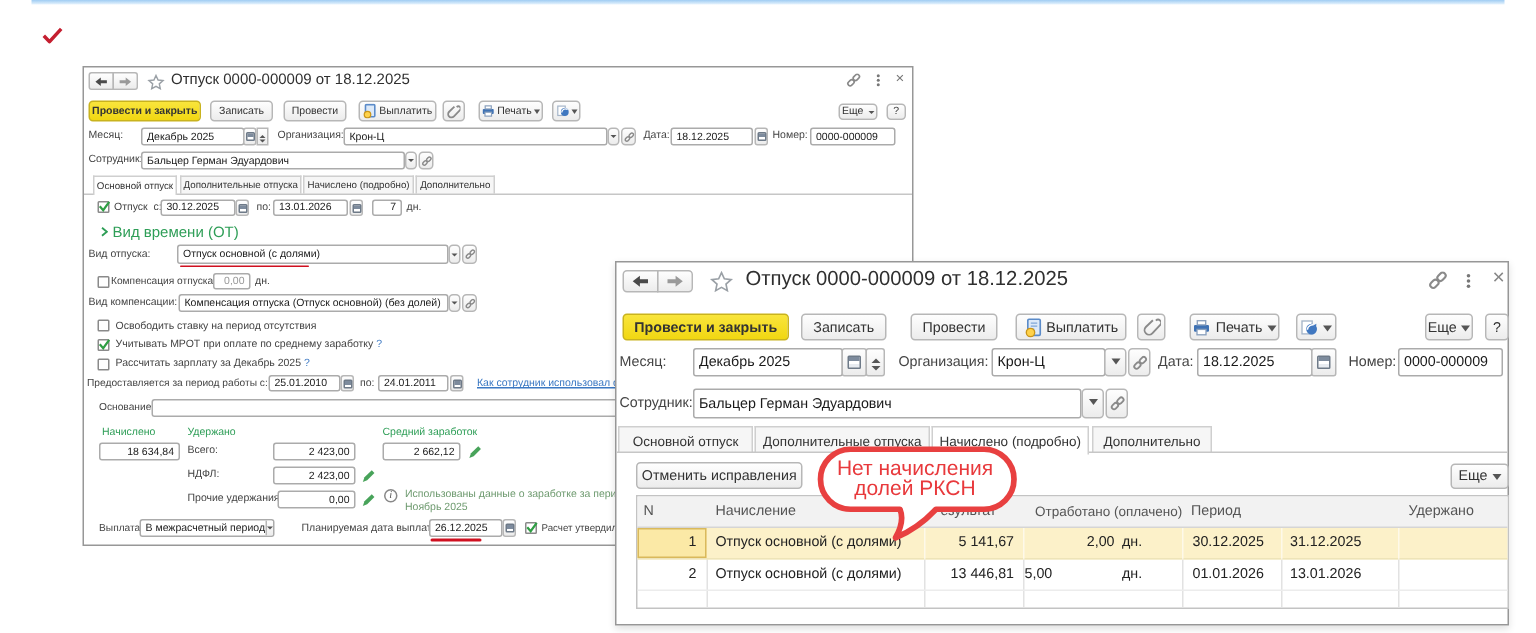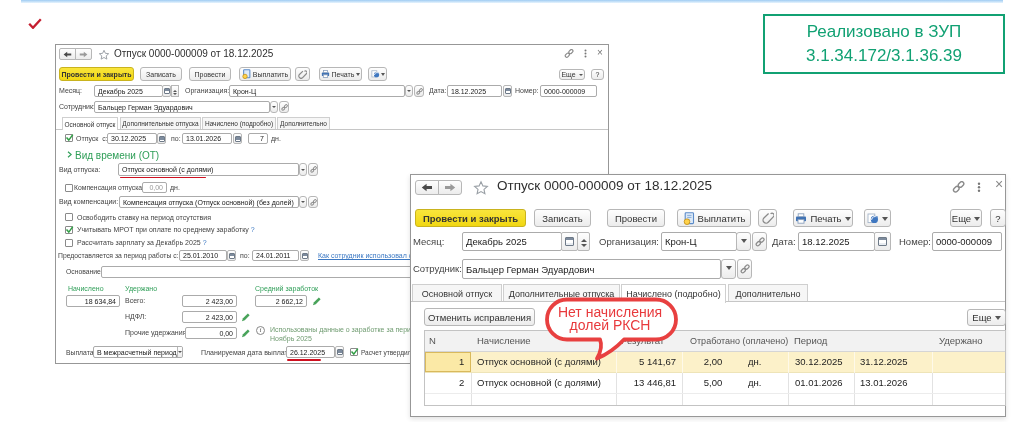--- a/index.html
+++ b/index.html
@@ -23,24 +23,20 @@
 </style></head>
 <body>
 <div id="pg">
 
 <div class="a" style="left:21px;top:0;width:982px;height:3px;background:linear-gradient(#9fccf3,#e8f4fd)"></div>
 
 <svg class="a" style="left:28px;top:18px" width="14" height="11" viewBox="0 0 14 11">
       <path d="M1.2 5.8l3.8 4L12.8 1.2" fill="none" stroke="#c51f30" stroke-width="2.3"></path>
     </svg>
 
-<div class="a" style="left:763px;top:14px;width:242px;height:60px;border:2px solid #11a173;display:flex;flex-direction:column;align-items:center;justify-content:center;line-height:24px;font-size:17px;color:#11a173">
-      <span>Реализовано в ЗУП</span>
-      <span>3.1.34.172/3.1.36.39</span>
-    </div>
 
 <div class="win" id="bgw" style="left:55px;top:44px;width:554px;height:320px;font-size:7px;filter:blur(0.3px)">
 
   <div class="btn" style="left:3px;top:3px;width:17px;height:12px;border-radius:2px 0 0 2px">
         <svg width="9" height="7" viewBox="0 0 12 9">
           <path d="M11 3.1H5.6V.8L.8 4.5l4.8 3.7V5.9H11z" fill="#4a4a4a"></path>
         </svg>
       </div>
   <div class="btn" style="left:19px;top:3px;width:17px;height:12px;border-radius:0 2px 2px 0">
         <svg width="9" height="7" viewBox="0 0 12 9">
@@ -397,30 +393,30 @@
     <div class="a" style="left:0;top:21px;width:580px;height:21px;background:#fcf1c9;border-bottom:1px solid #eee4b8;color:#222">
       <span class="a" style="left:0;top:0;width:46px;height:20px;background:#fbe9a6;border:1px solid #d9b95c"></span>
           <span class="a" style="left:191px;top:0;width:1px;height:21px;background:rgba(255,255,255,.6)"></span>
           <span class="a" style="left:257px;top:0;width:1px;height:21px;background:rgba(255,255,255,.6)"></span>
           <span class="a" style="left:363px;top:0;width:1px;height:21px;background:rgba(255,255,255,.6)"></span>
           <span class="a" style="left:429px;top:0;width:1px;height:21px;background:rgba(255,255,255,.6)"></span>
           <span class="a" style="left:507px;top:0;width:1px;height:21px;background:rgba(255,255,255,.6)"></span>
       <span class="a" style="left:34px;top:4px">1</span>
       <span class="a" style="left:52px;top:4px">Отпуск основной (с долями)</span>
       <span class="a" style="left:190px;top:4px;width:61px;text-align:right">5 141,67</span>
-      <span class="a" style="left:258px;top:4px;width:60px;text-align:center">2,00</span>
+      <span class="a" style="left:258px;top:4px;width:60px;text-align:right">2,00</span>
       <span class="a" style="left:323px;top:4px">дн.</span>
       <span class="a" style="left:370px;top:4px">30.12.2025</span>
       <span class="a" style="left:435px;top:4px">31.12.2025</span>
     </div>
     <div class="a" style="left:0;top:42px;width:580px;height:21px;border-bottom:1px solid #ececec;color:#222">
       <span class="a" style="left:34px;top:4px">2</span>
       <span class="a" style="left:52px;top:4px">Отпуск основной (с долями)</span>
       <span class="a" style="left:183px;top:4px;width:68px;text-align:right">13 446,81</span>
-      <span class="a" style="left:258px;top:4px;width:60px;text-align:center">5,00</span>
+      <span class="a" style="left:258px;top:4px;width:60px;text-align:left">5,00</span>
       <span class="a" style="left:323px;top:4px">дн.</span>
       <span class="a" style="left:370px;top:4px">01.01.2026</span>
       <span class="a" style="left:435px;top:4px">13.01.2026</span>
     </div>
   </div>
 </div>
 
 <svg class="a" style="left:540px;top:292px;z-index:9" width="150" height="72" viewBox="0 0 150 72">
 <path d="M27 7.5 H116 A20 20 0 0 1 136 27.5 A20 20 0 0 1 116 47.5 H84 C76 56 68 62 57 66.5 C61 59.5 62 52.5 60 47.5 H27 A20 20 0 0 1 7 27.5 A20 20 0 0 1 27 7.5 Z" fill="#fff" stroke="#e84040" stroke-width="3.8" stroke-linejoin="round"></path>
 <text x="70" y="24.6" text-anchor="middle" font-size="14" fill="#e8393c" font-family="Liberation Sans">Нет начисления</text>

